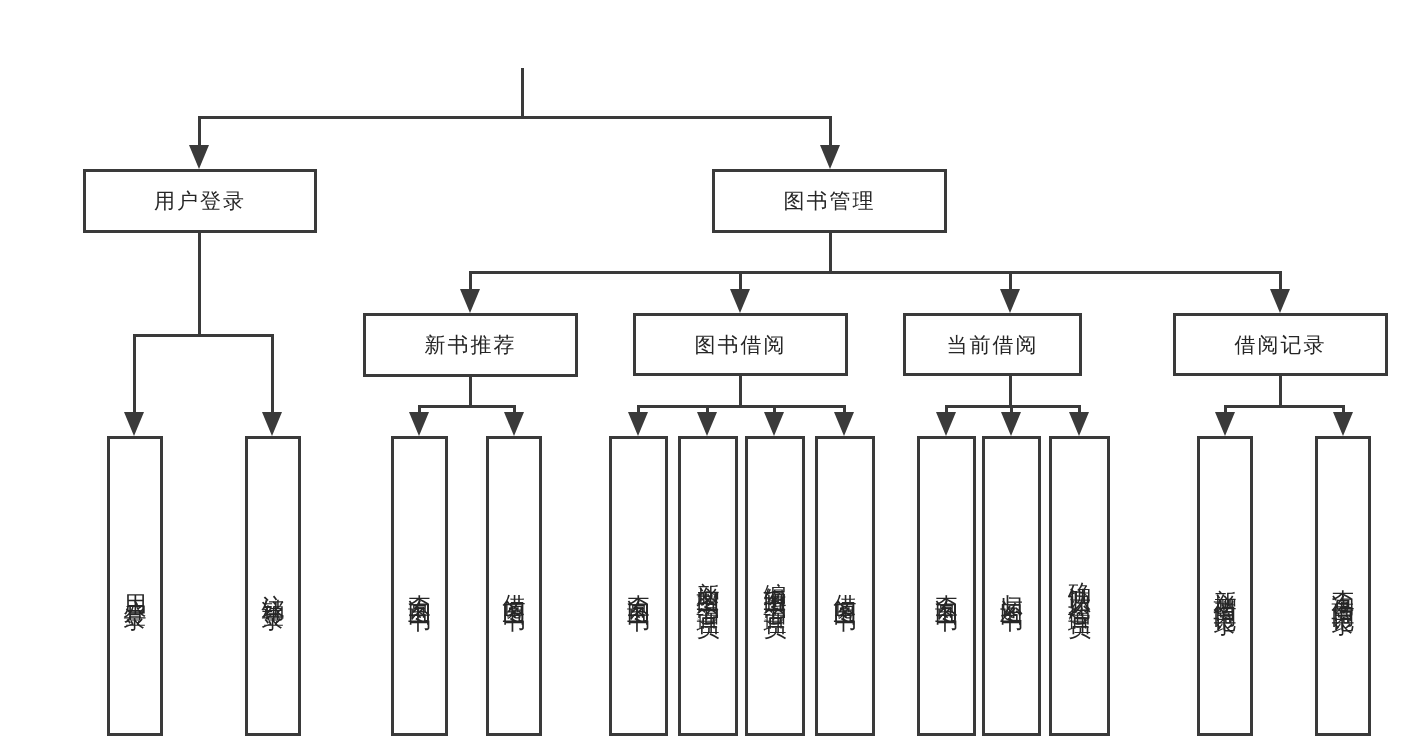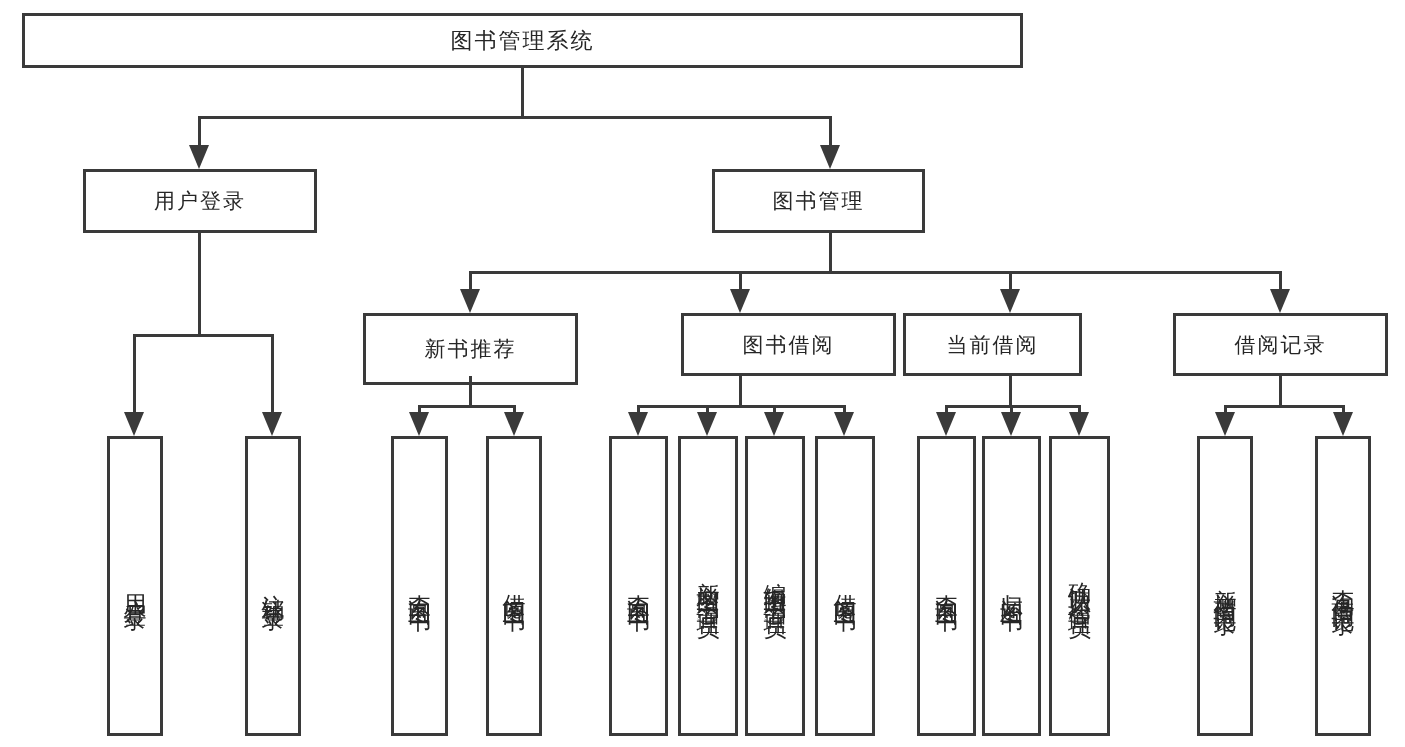--- a/index.html
+++ b/index.html
@@ -52,35 +52,32 @@
     color: #b5b5b5;
     letter-spacing: 1px;
     white-space: nowrap;
   }
 </style>
 </head>
 <body>
 
 <div class="canvas">
 
-  <div class="box" style="left:22px;top:13px;width:1001px;height:55px;">
-    <span class="hlabel root-label">图书管理系统</span>
-  </div>
 
   <div class="line" style="left:521px;top:68px;width:3px;height:50px;"></div>
   <div class="line" style="left:198px;top:116px;width:634px;height:3px;"></div>
   <div class="line" style="left:198px;top:119px;width:3px;height:28px;"></div>
   <div class="arrow" style="left:189px;top:145px;"></div>
   <div class="line" style="left:829px;top:119px;width:3px;height:28px;"></div>
   <div class="arrow" style="left:820px;top:145px;"></div>
 
   <div class="box" style="left:83px;top:169px;width:234px;height:64px;">
     <span class="hlabel">用户登录</span>
   </div>
-  <div class="box" style="left:712px;top:169px;width:213px;height:64px;">
+  <div class="box" style="left:712px;top:169px;width:235px;height:64px;">
     <span class="hlabel">图书管理</span>
   </div>
 
   <div class="line" style="left:198px;top:233px;width:3px;height:103px;"></div>
   <div class="line" style="left:133px;top:334px;width:141px;height:3px;"></div>
   <div class="line" style="left:133px;top:337px;width:3px;height:76px;"></div>
   <div class="arrow" style="left:124px;top:412px;"></div>
   <div class="line" style="left:271px;top:337px;width:3px;height:76px;"></div>
   <div class="arrow" style="left:262px;top:412px;"></div>
 
@@ -88,24 +85,24 @@
   <div class="line" style="left:469px;top:271px;width:813px;height:3px;"></div>
   <div class="line" style="left:469px;top:274px;width:3px;height:17px;"></div>
   <div class="arrow" style="left:460px;top:289px;"></div>
   <div class="line" style="left:739px;top:274px;width:3px;height:17px;"></div>
   <div class="arrow" style="left:730px;top:289px;"></div>
   <div class="line" style="left:1009px;top:274px;width:3px;height:17px;"></div>
   <div class="arrow" style="left:1000px;top:289px;"></div>
   <div class="line" style="left:1279px;top:274px;width:3px;height:17px;"></div>
   <div class="arrow" style="left:1270px;top:289px;"></div>
 
-  <div class="box" style="left:363px;top:313px;width:215px;height:72px;">
+  <div class="box" style="left:363px;top:313px;width:215px;height:64px;">
     <span class="hlabel">新书推荐</span>
   </div>
-  <div class="box" style="left:633px;top:313px;width:215px;height:63px;margin-left:48px;">
+  <div class="box" style="left:633px;top:313px;width:215px;height:63px;">
     <span class="hlabel">图书借阅</span>
   </div>
   <div class="box" style="left:903px;top:313px;width:179px;height:63px;">
     <span class="hlabel">当前借阅</span>
   </div>
   <div class="box" style="left:1173px;top:313px;width:215px;height:63px;">
     <span class="hlabel">借阅记录</span>
   </div>
 
   <div class="line" style="left:469px;top:376px;width:3px;height:31px;"></div>

